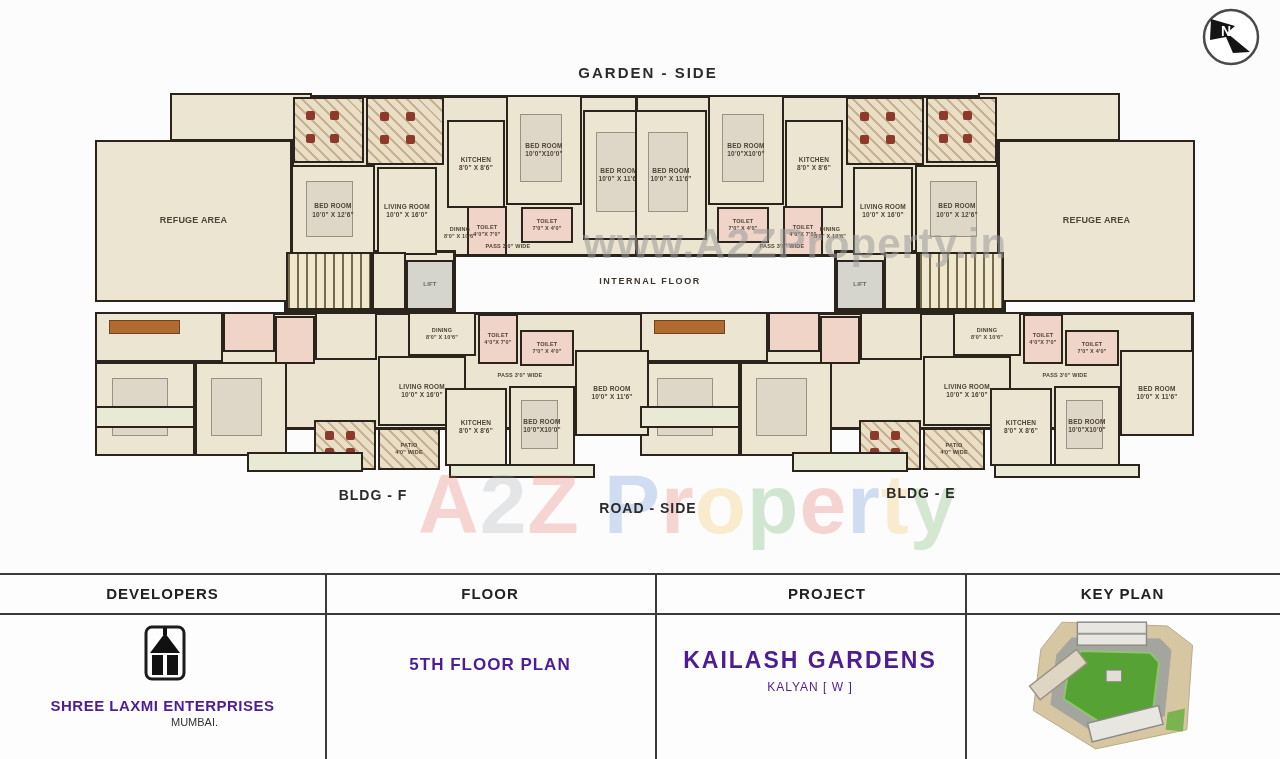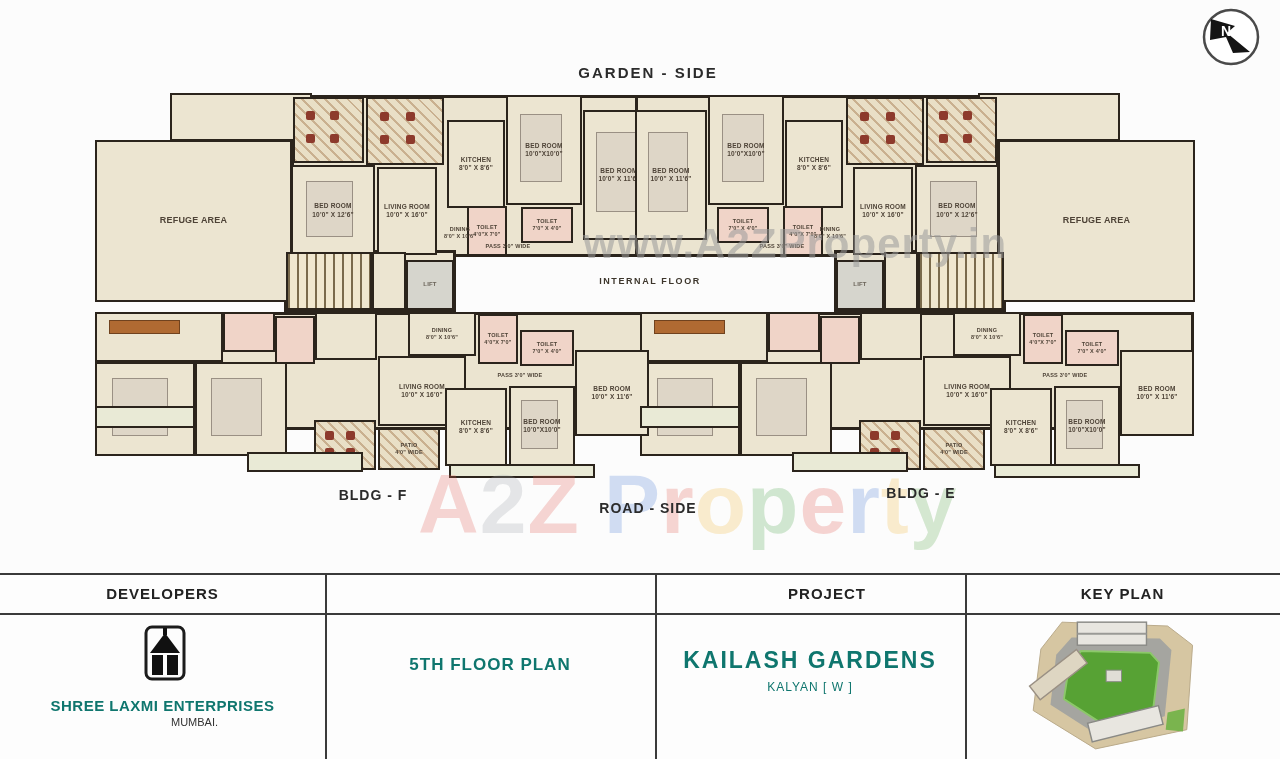--- a/index.html
+++ b/index.html
@@ -42,21 +42,21 @@
             line-height:1;opacity:.24;z-index:4;white-space:pre;letter-spacing:1px;}
   
   #north{position:absolute;left:1200px;top:6px;width:62px;height:62px;z-index:6;}
   
   #tbl{position:absolute;left:0;top:573px;width:1280px;height:186px;background:#fdfdfd;
        border-top:2px solid #3a3a3a;z-index:6;}
   .vsep{position:absolute;top:0;bottom:0;width:2px;background:#3a3a3a;}
   #hline{position:absolute;left:0;right:0;top:38px;height:2px;background:#3a3a3a;}
   .th{position:absolute;top:10px;font-size:15px;font-weight:bold;letter-spacing:1px;
       color:#222;text-align:center;}
-  .cell-text{position:absolute;text-align:center;color:#0f766e;}
+  .cell-text{position:absolute;text-align:center;color:#4c1d95;}
   #dev-logo{position:absolute;left:143px;top:47px;}
   #dev-name{left:0;width:325px;top:122px;font-size:15px;font-weight:bold;letter-spacing:.5px;}
   #dev-city{left:0;width:389px;top:141px;font-size:11px;color:#333;}
   #floor-text{left:325px;width:330px;top:80px;font-size:17px;font-weight:bold;letter-spacing:1px;}
   #proj-name{left:655px;width:310px;top:72px;font-size:23px;font-weight:bold;letter-spacing:2px;}
   #proj-loc{left:655px;width:310px;top:105px;font-size:12px;letter-spacing:1px;}
   #keyplan-svg{position:absolute;left:1014px;top:41px;}
 </style>
 </head>
 <body>
@@ -319,20 +319,21 @@
     <text x="26" y="30" font-size="14" font-weight="bold" fill="#ffffff" text-anchor="middle">N</text>
   </svg>
 
   <div id="tbl">
     <div class="vsep" style="left:325px"></div>
     <div class="vsep" style="left:655px"></div>
     <div class="vsep" style="left:965px"></div>
     <div id="hline"></div>
 
     <div class="th" style="left:0;width:325px">DEVELOPERS</div>
+    <div class="th" style="left:325px;width:330px">FLOOR</div>
     <div class="th" style="left:655px;width:344px">PROJECT</div>
     <div class="th" style="left:965px;width:315px">KEY PLAN</div>
 
     <svg id="dev-logo" width="44" height="62" viewBox="0 0 44 62">
       <rect x="3" y="5" width="38" height="52" rx="6" fill="none" stroke="#1c1c1c" stroke-width="3"></rect>
       <polygon points="22,11 7,31 37,31" fill="#111"></polygon>
       <rect x="9" y="33" width="11" height="20" fill="#111"></rect>
       <rect x="24" y="33" width="11" height="20" fill="#111"></rect>
       <rect x="20" y="6" width="4" height="7" fill="#111"></rect>
     </svg>

